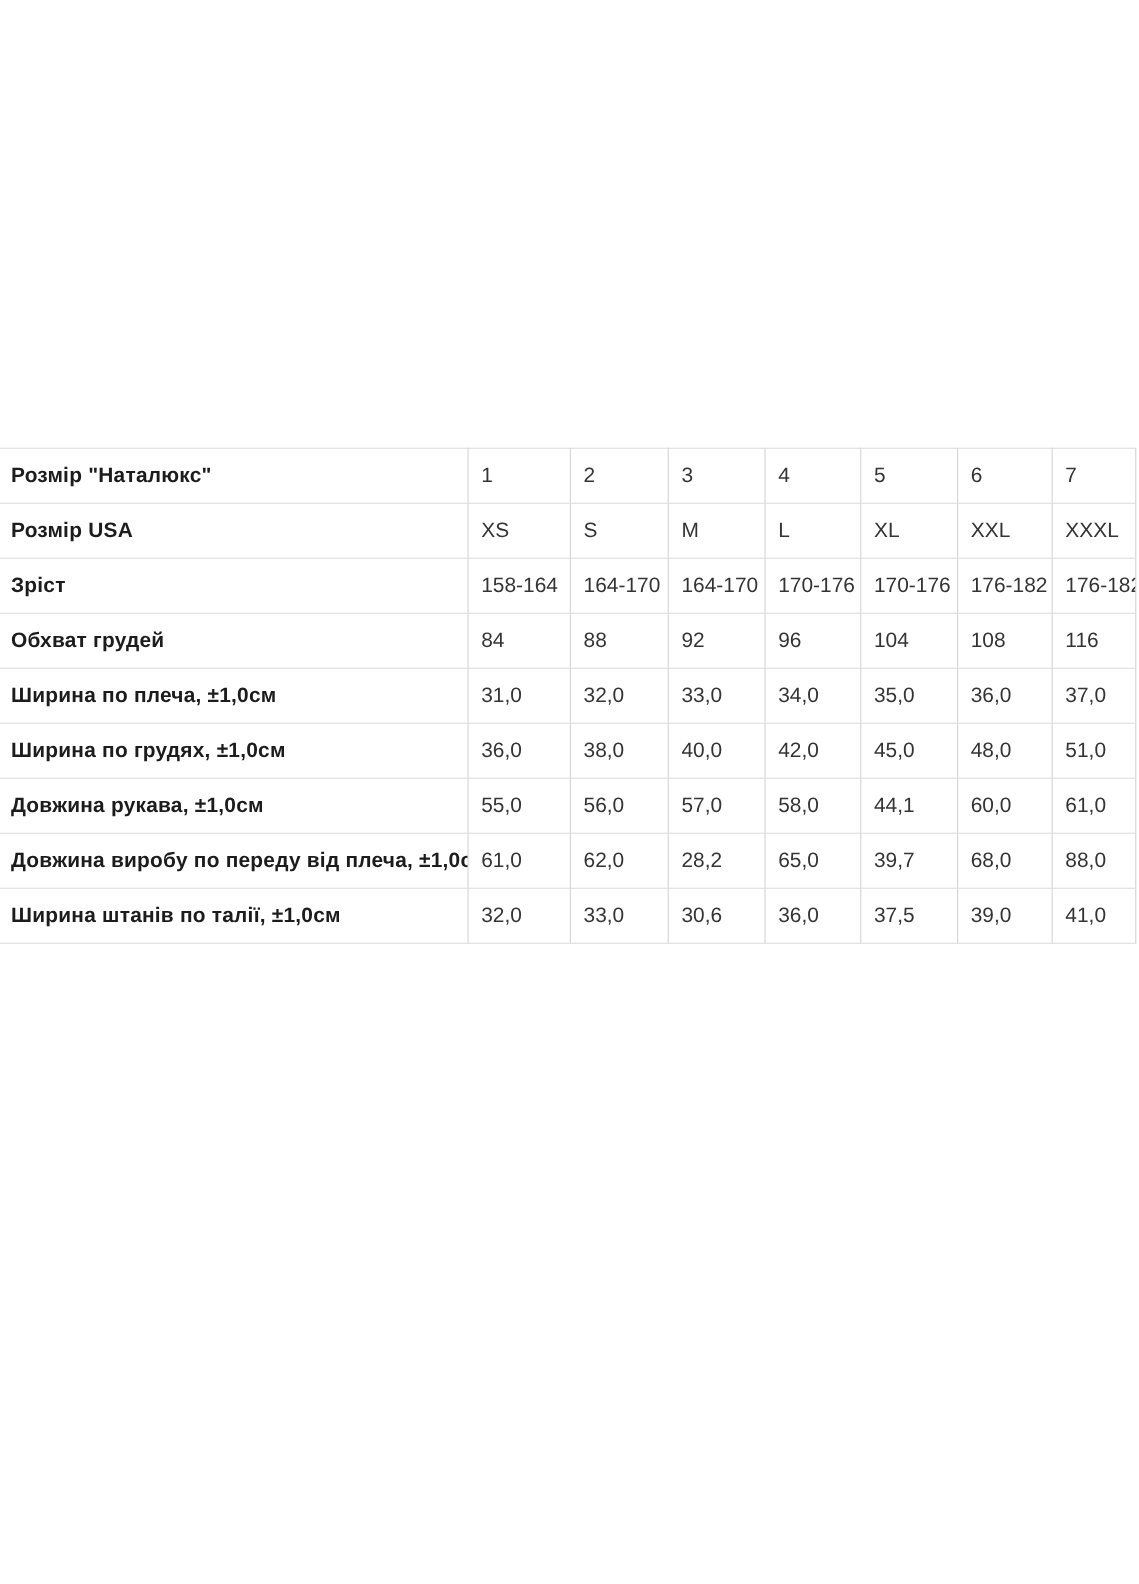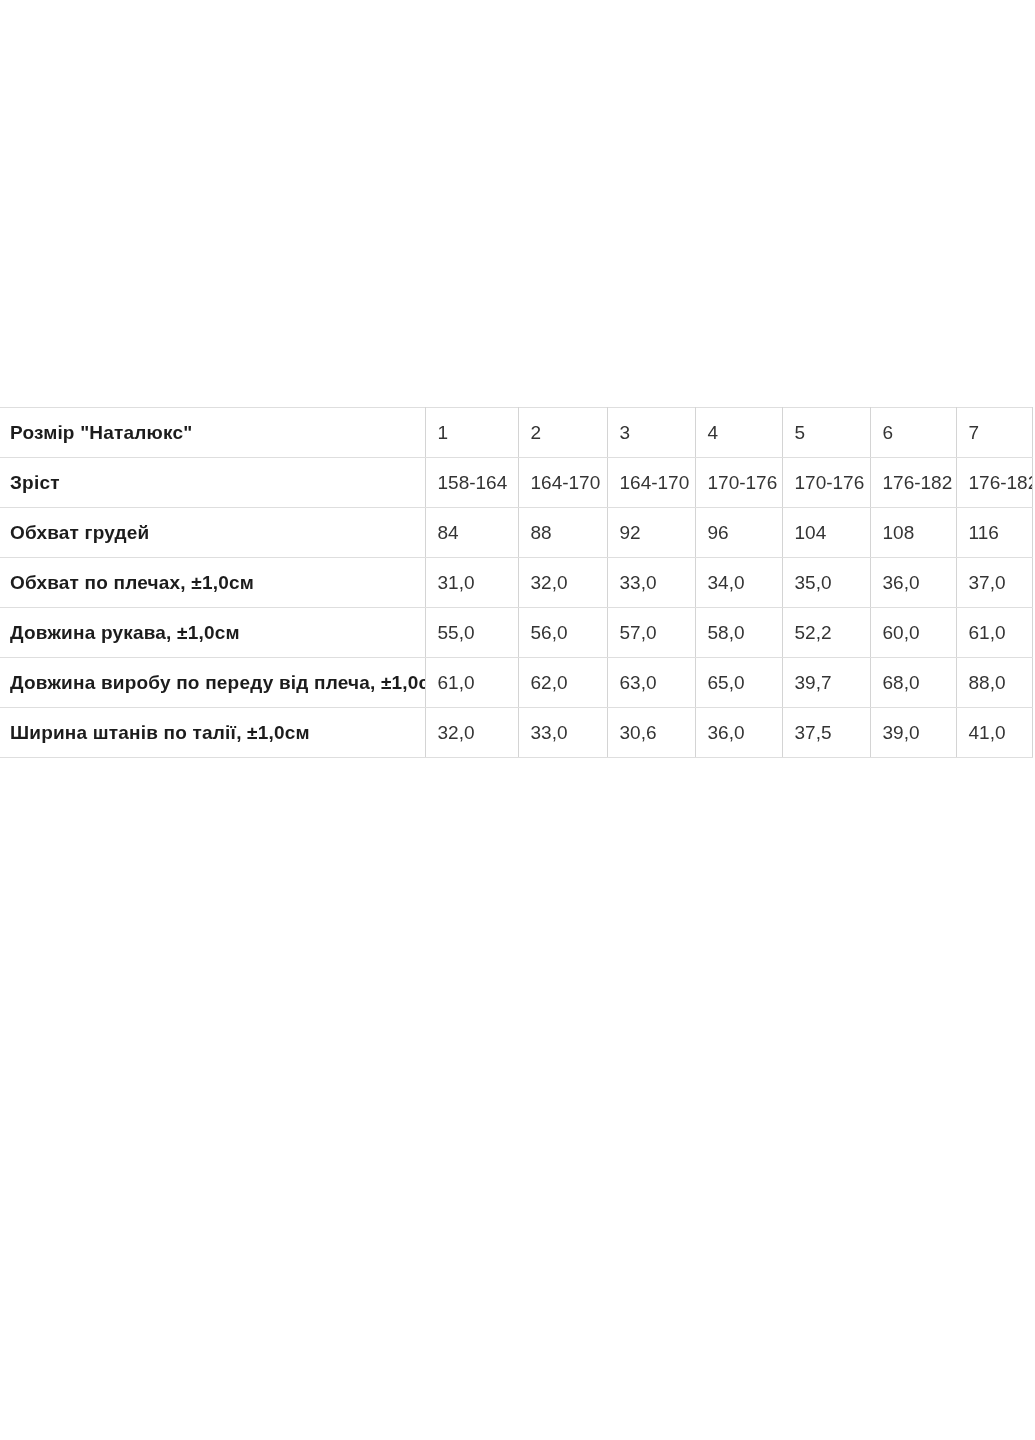--- a/index.html
+++ b/index.html
@@ -71,64 +71,84 @@
           <td class="label">Розмір "Наталюкс"</td>
           <td class="value">1</td>
           <td class="value">2</td>
           <td class="value">3</td>
           <td class="value">4</td>
           <td class="value">5</td>
           <td class="value">6</td>
           <td class="value">7</td>
         </tr>
         <tr>
+          <td class="label">Розмір USA</td>
+          <td class="value">XS</td>
+          <td class="value">S</td>
+          <td class="value">M</td>
+          <td class="value">L</td>
+          <td class="value">XL</td>
+          <td class="value">XXL</td>
+          <td class="value">XXXL</td>
+        </tr>
+        <tr>
           <td class="label">Зріст</td>
           <td class="value">158-164</td>
           <td class="value">164-170</td>
           <td class="value">164-170</td>
           <td class="value">170-176</td>
           <td class="value">170-176</td>
           <td class="value">176-182</td>
           <td class="value">176-182</td>
         </tr>
         <tr>
           <td class="label">Обхват грудей</td>
           <td class="value">84</td>
           <td class="value">88</td>
           <td class="value">92</td>
           <td class="value">96</td>
           <td class="value">104</td>
           <td class="value">108</td>
           <td class="value">116</td>
         </tr>
         <tr>
-          <td class="label">Обхват по плечах, ±1,0см</td>
+          <td class="label">Ширина по плеча, ±1,0см</td>
           <td class="value">31,0</td>
           <td class="value">32,0</td>
           <td class="value">33,0</td>
           <td class="value">34,0</td>
           <td class="value">35,0</td>
           <td class="value">36,0</td>
           <td class="value">37,0</td>
         </tr>
         <tr>
+          <td class="label">Ширина по грудях, ±1,0см</td>
+          <td class="value">36,0</td>
+          <td class="value">38,0</td>
+          <td class="value">40,0</td>
+          <td class="value">42,0</td>
+          <td class="value">45,0</td>
+          <td class="value">48,0</td>
+          <td class="value">51,0</td>
+        </tr>
+        <tr>
           <td class="label">Довжина рукава, ±1,0см</td>
           <td class="value">55,0</td>
           <td class="value">56,0</td>
           <td class="value">57,0</td>
           <td class="value">58,0</td>
-          <td class="value">52,2</td>
+          <td class="value">44,1</td>
           <td class="value">60,0</td>
           <td class="value">61,0</td>
         </tr>
         <tr>
           <td class="label">Довжина виробу по переду від плеча, ±1,0см</td>
           <td class="value">61,0</td>
           <td class="value">62,0</td>
-          <td class="value">63,0</td>
+          <td class="value">28,2</td>
           <td class="value">65,0</td>
           <td class="value">39,7</td>
           <td class="value">68,0</td>
           <td class="value">88,0</td>
         </tr>
         <tr>
           <td class="label">Ширина штанів по талії, ±1,0см</td>
           <td class="value">32,0</td>
           <td class="value">33,0</td>
           <td class="value">30,6</td>

